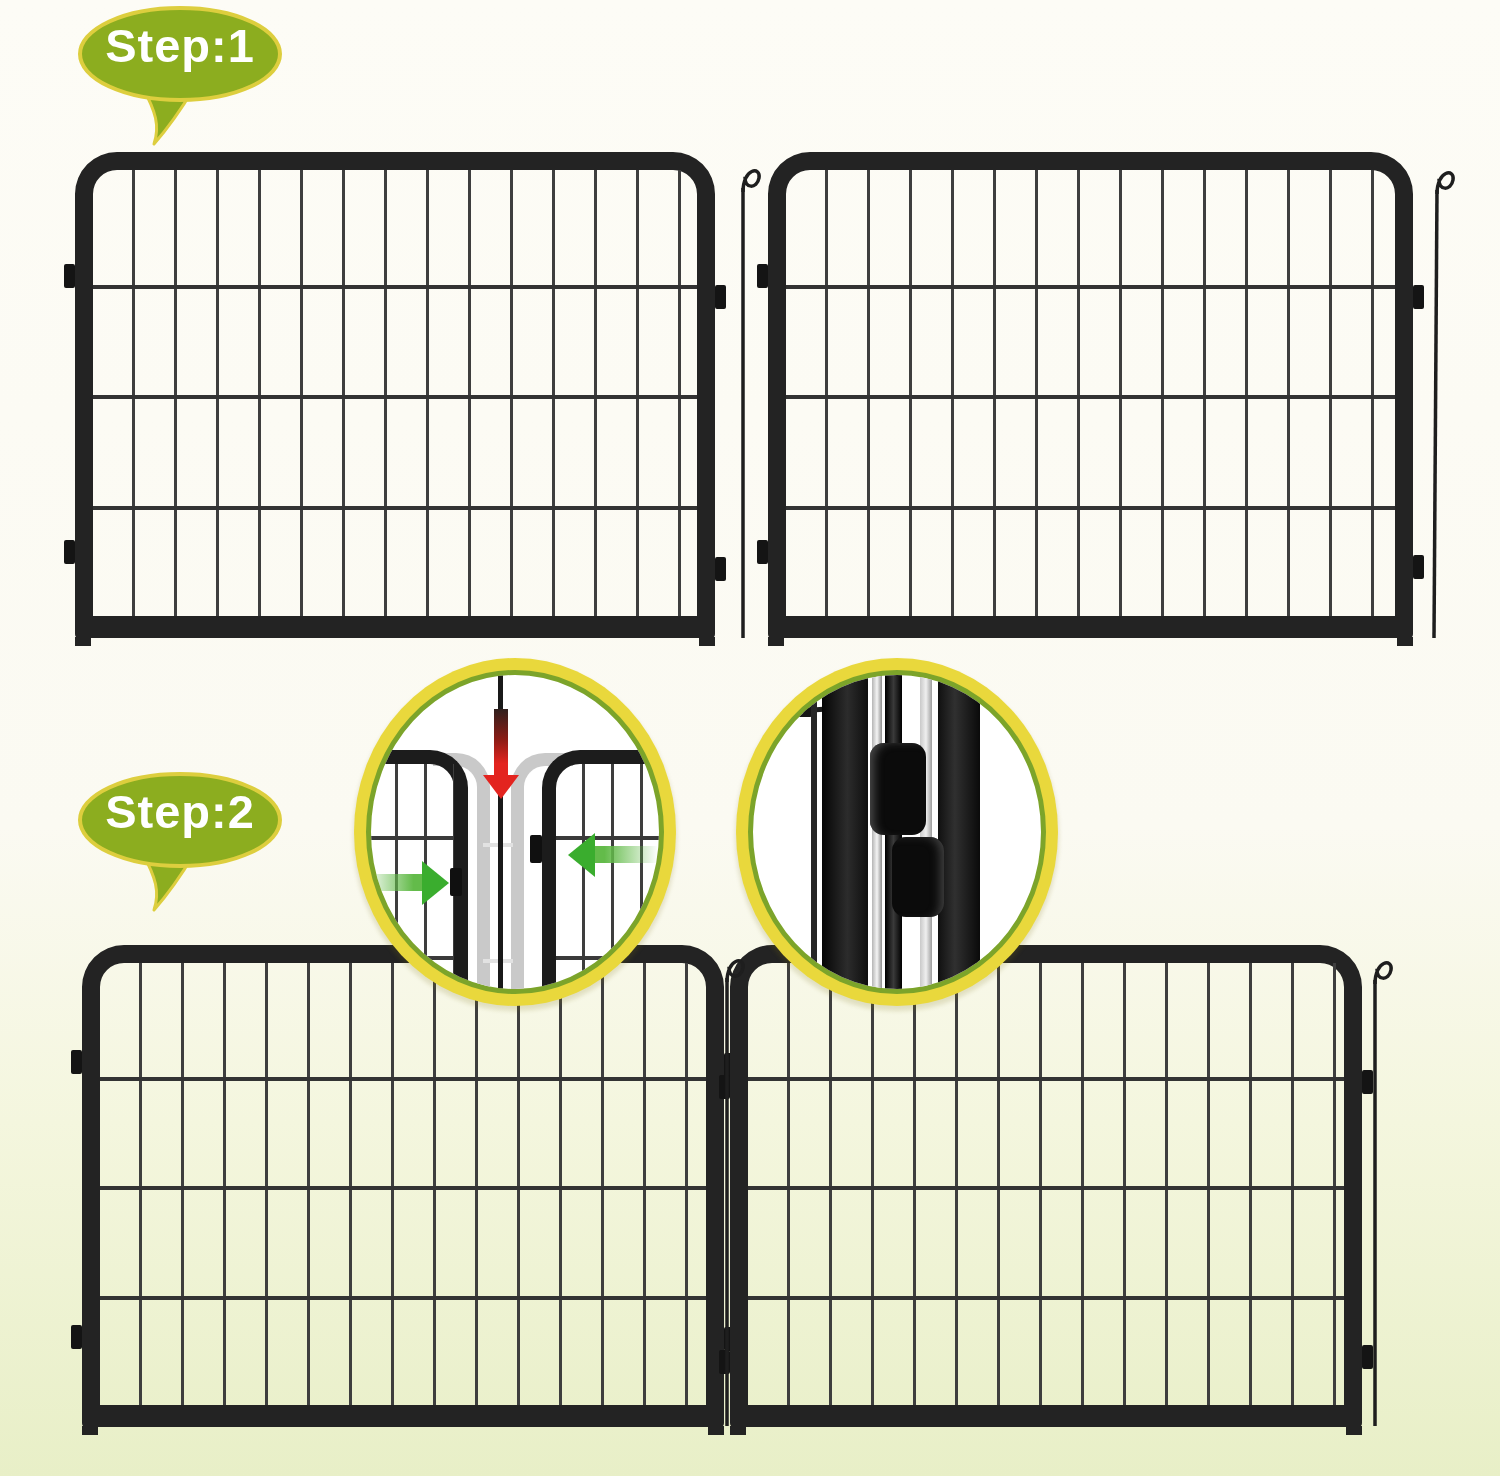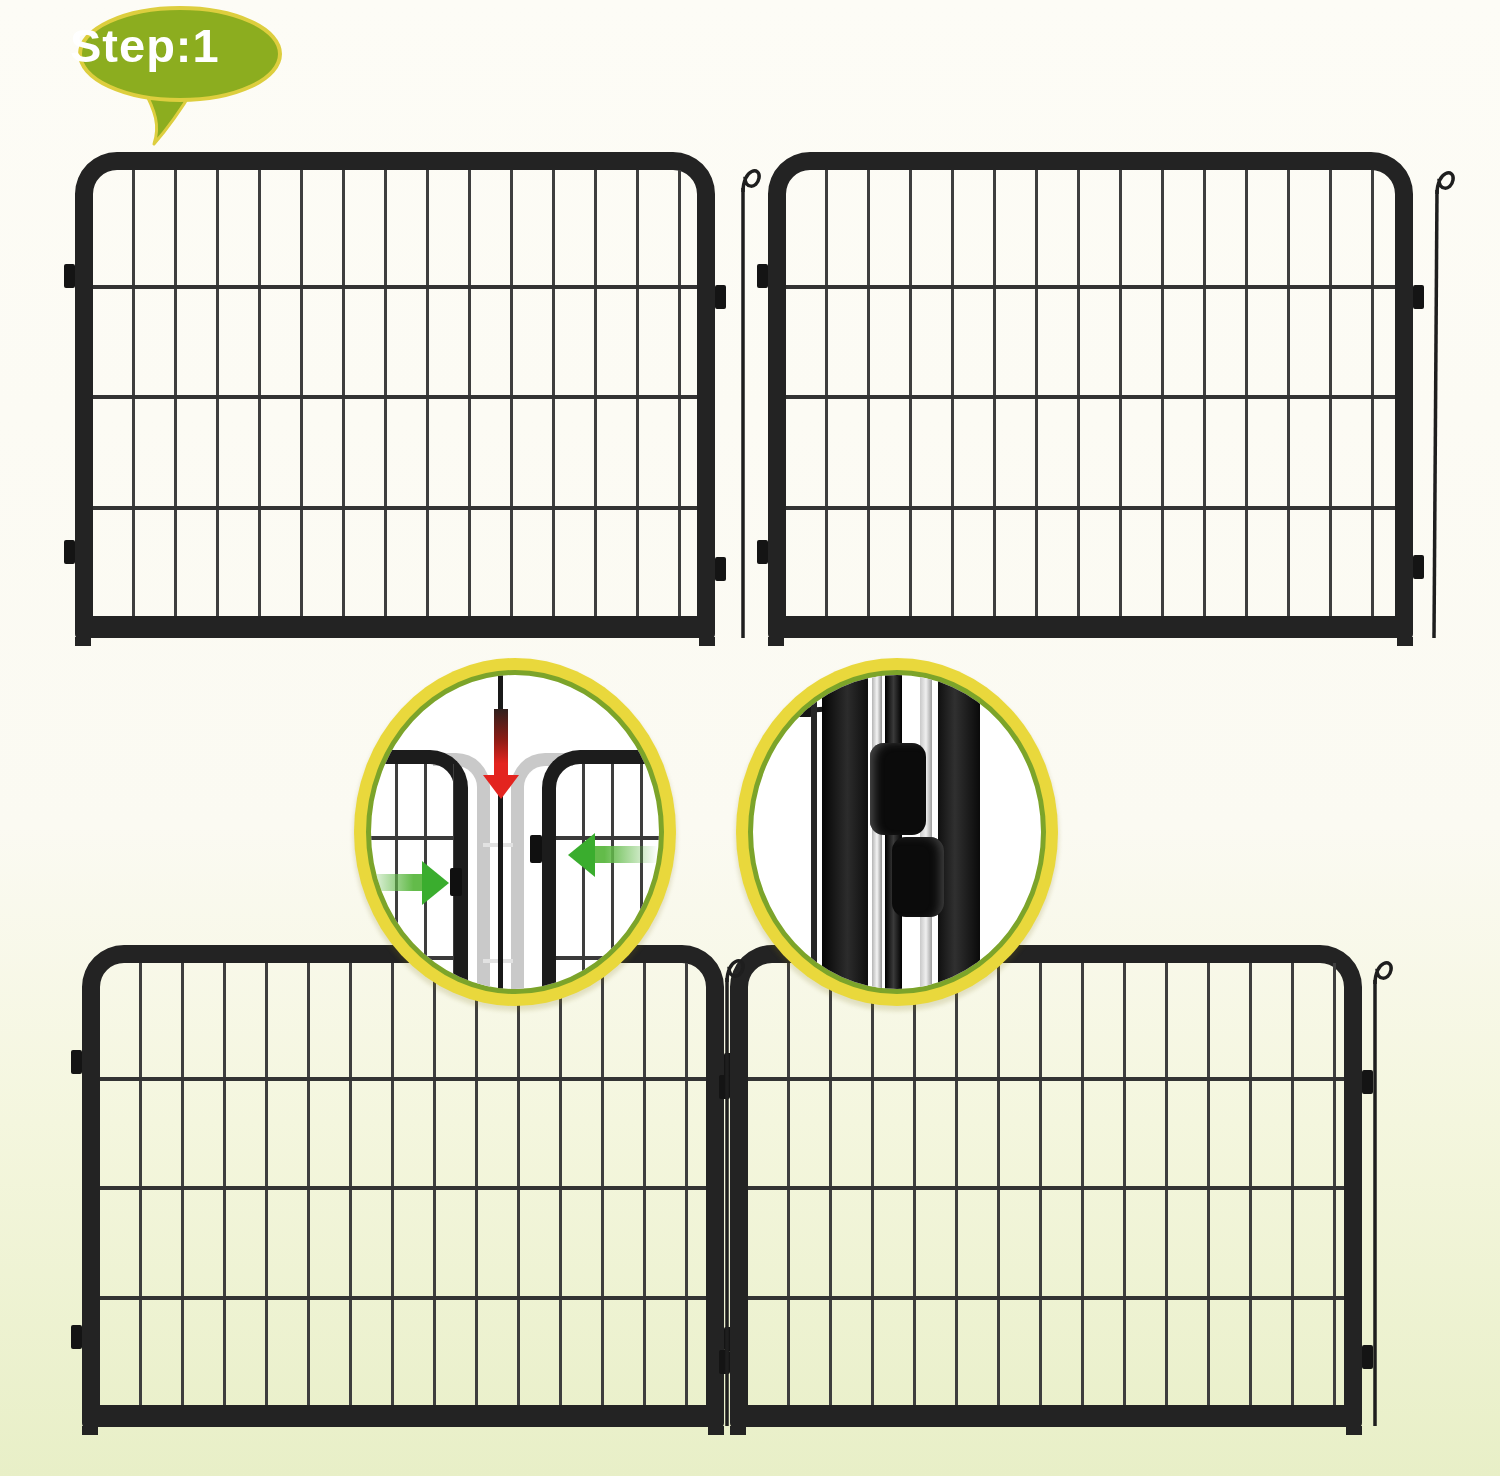--- a/index.html
+++ b/index.html
@@ -5,21 +5,21 @@
   html,body{margin:0;padding:0;}
   .canvas{
     position:relative;width:1500px;height:1476px;overflow:hidden;
     font-family:"Liberation Sans",sans-serif;
     background:linear-gradient(180deg,#fdfcf6 0%,#fbfaf2 56%,#f4f6de 76%,#e8efc7 100%);
   }
   
   .bubble{position:absolute;width:230px;height:150px;}
   .bubble svg{position:absolute;left:0;top:0;}
   .bubble-text{
-    position:absolute;left:0;top:14px;width:220px;
+    position:absolute;left:0;top:14px;width:220px;text-align:center;
     font-size:47px;font-weight:bold;color:#ffffff;letter-spacing:1px;
   }
   .bubble1{left:70px;top:4px;}
   .bubble2{left:70px;top:770px;}
   
   .panel{
     position:absolute;
     border:18px solid #232323;border-bottom-width:22px;
     border-radius:42px 42px 4px 4px;
     box-sizing:border-box;
@@ -149,20 +149,27 @@
 
   <svg class="rod rod-a" width="34" height="484" viewBox="0 0 34 484">
     <path d="M15 34 C15 10 33 8 31 20 C29 31 16 31 17 19" fill="none" stroke="#1e1e1e" stroke-width="3.5"></path>
     <line x1="15" y1="30" x2="15" y2="480" stroke="#1e1e1e" stroke-width="3.5"></line>
   </svg>
   <svg class="rod rod-b" width="34" height="482" viewBox="0 0 34 482">
     <path d="M15 34 C15 10 33 8 31 20 C29 31 16 31 17 19" fill="none" stroke="#1e1e1e" stroke-width="3.5"></path>
     <line x1="15" y1="30" x2="12" y2="478" stroke="#1e1e1e" stroke-width="3.5"></line>
   </svg>
 
+  <div class="bubble bubble2">
+    <svg width="230" height="150" viewBox="0 0 230 150">
+      <path d="M72,82 C86,108 90,122 84,140 C98,124 112,104 124,84 Z" fill="#8cad1f" stroke="#ddce3e" stroke-width="3" stroke-linejoin="round"></path>
+      <ellipse cx="110" cy="50" rx="100" ry="46" fill="#8cad1f" stroke="#ddce3e" stroke-width="4"></ellipse>
+    </svg>
+    <span class="bubble-text">Step:2</span>
+  </div>
 
   <div class="panel panel-c">
     <div class="mesh"></div>
     <div class="tab tab-left" style="top:87px"></div>
     <div class="tab tab-left" style="top:362px"></div>
     <div class="tab tab-right" style="top:90px"></div>
     <div class="tab tab-right" style="top:364px"></div>
     <div class="foot foot-l"></div>
     <div class="foot foot-r"></div>
   </div>

